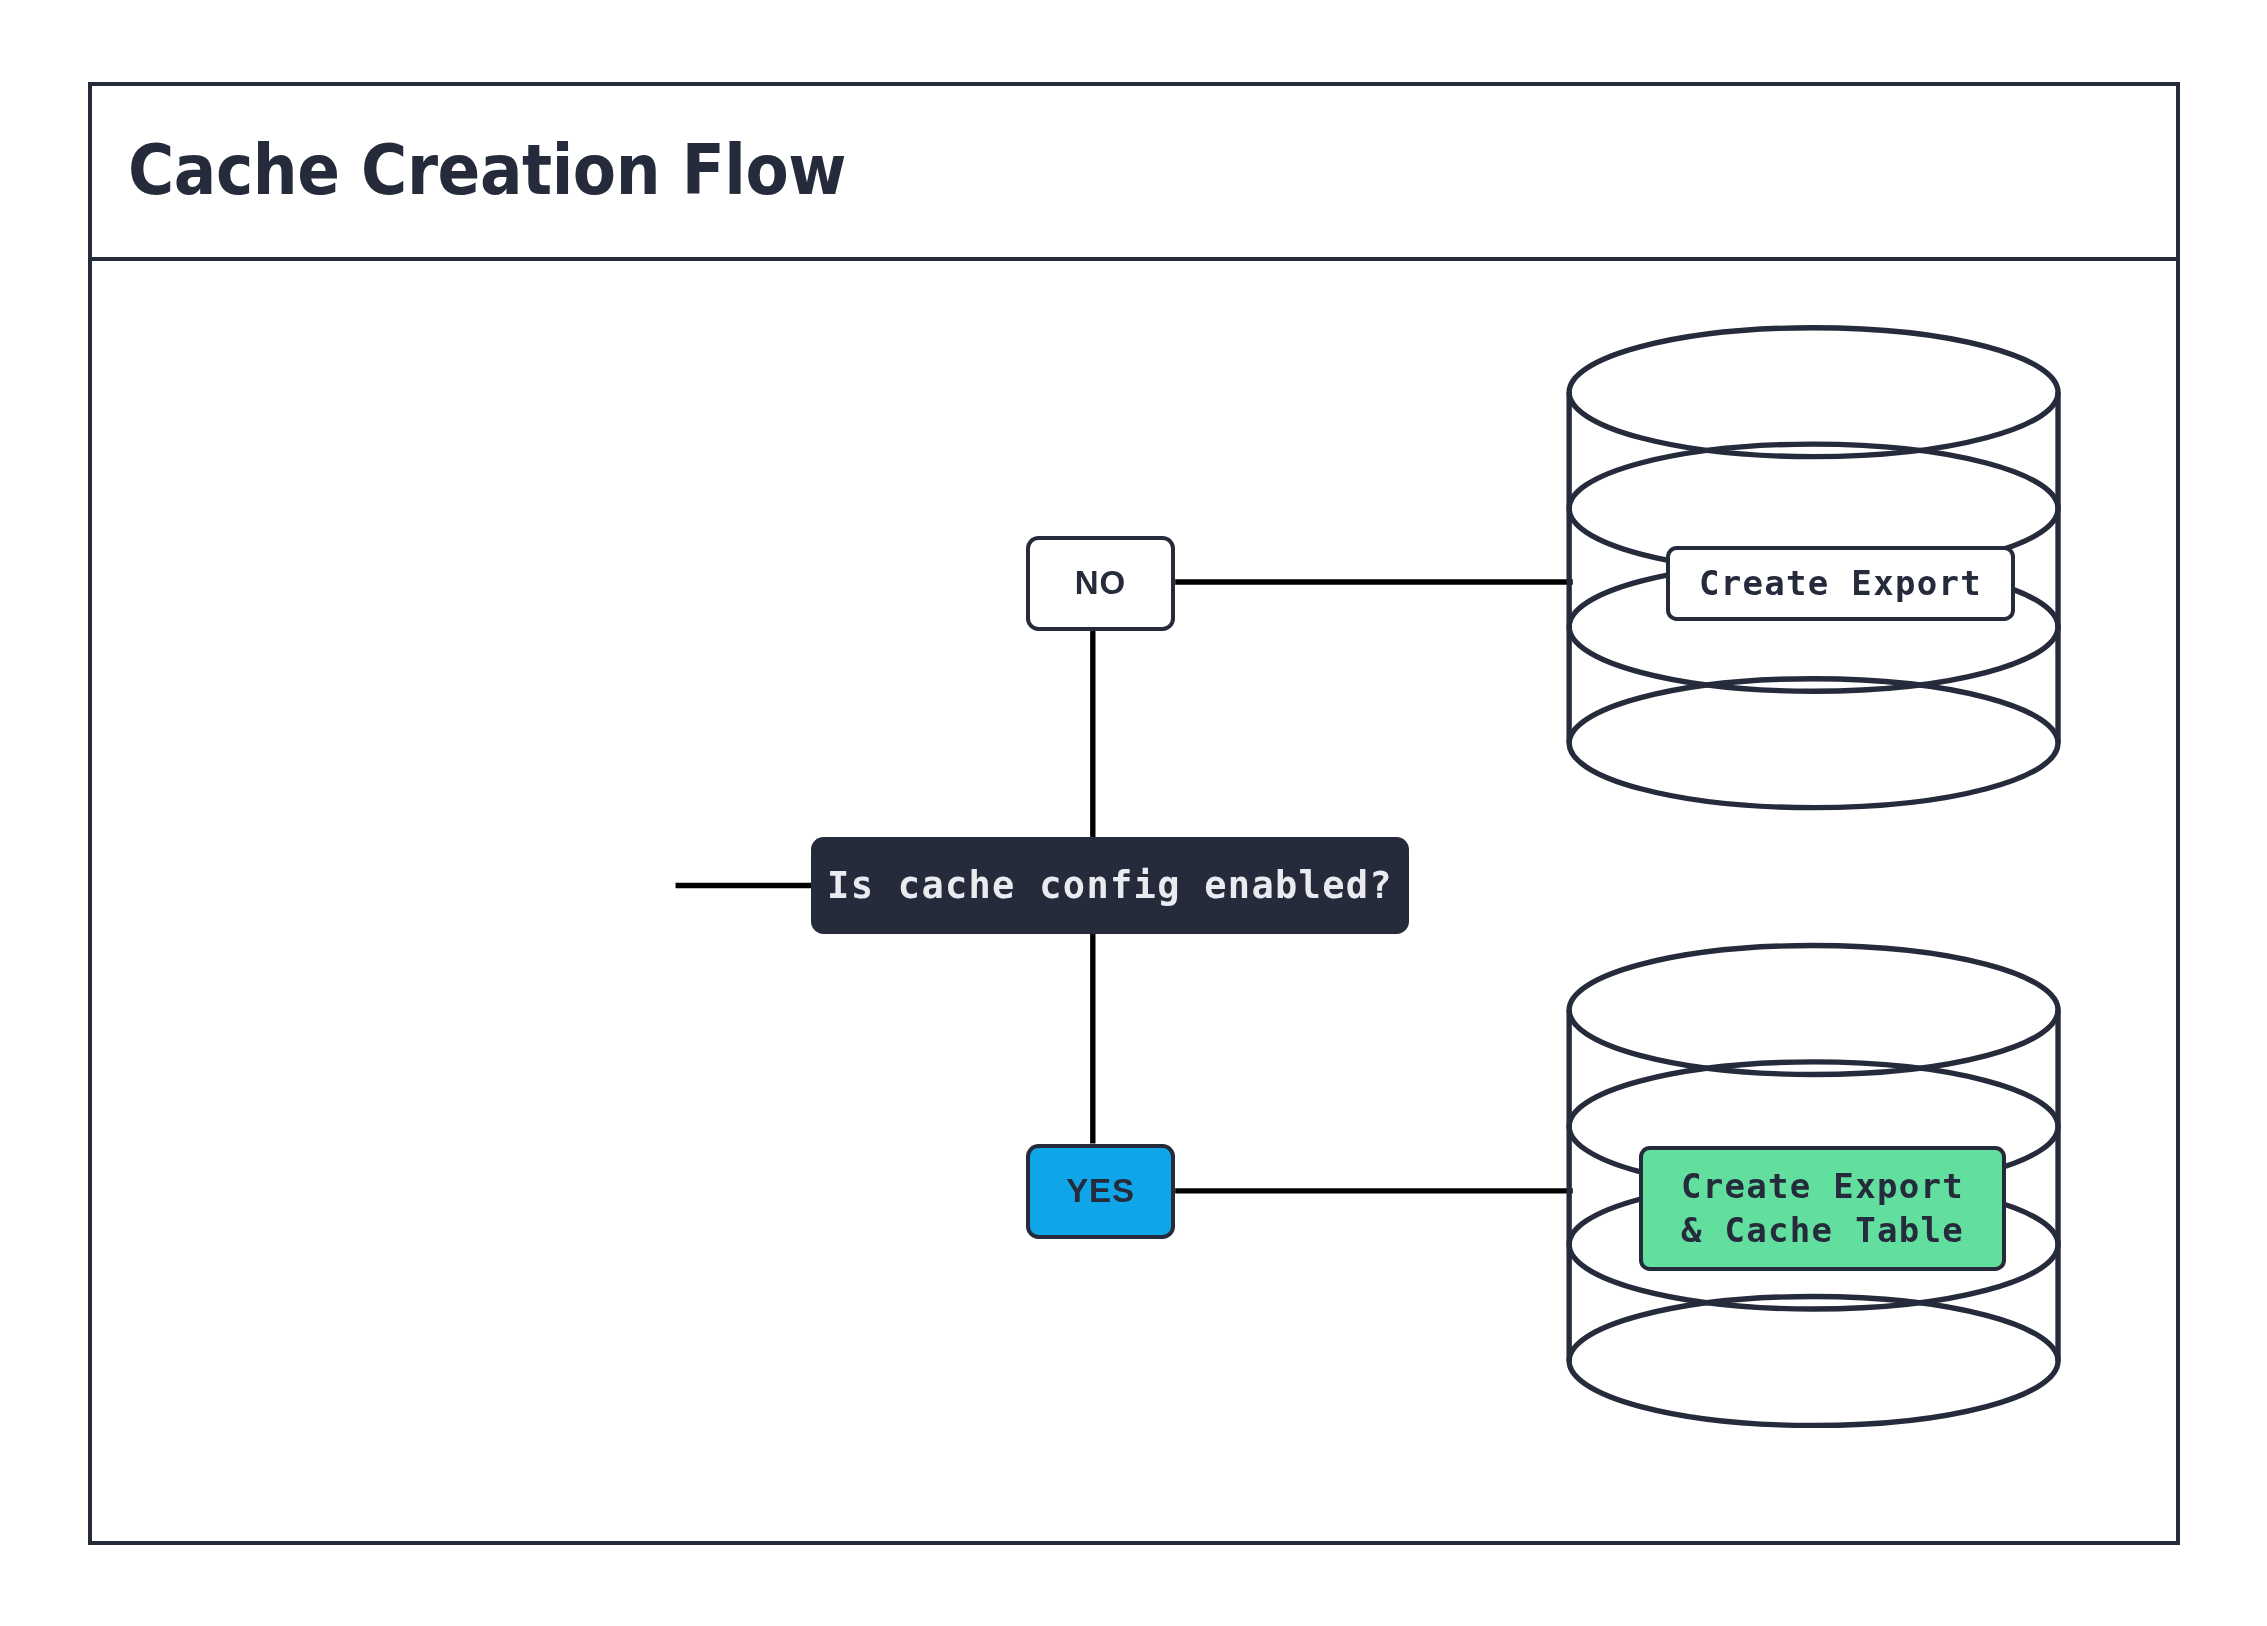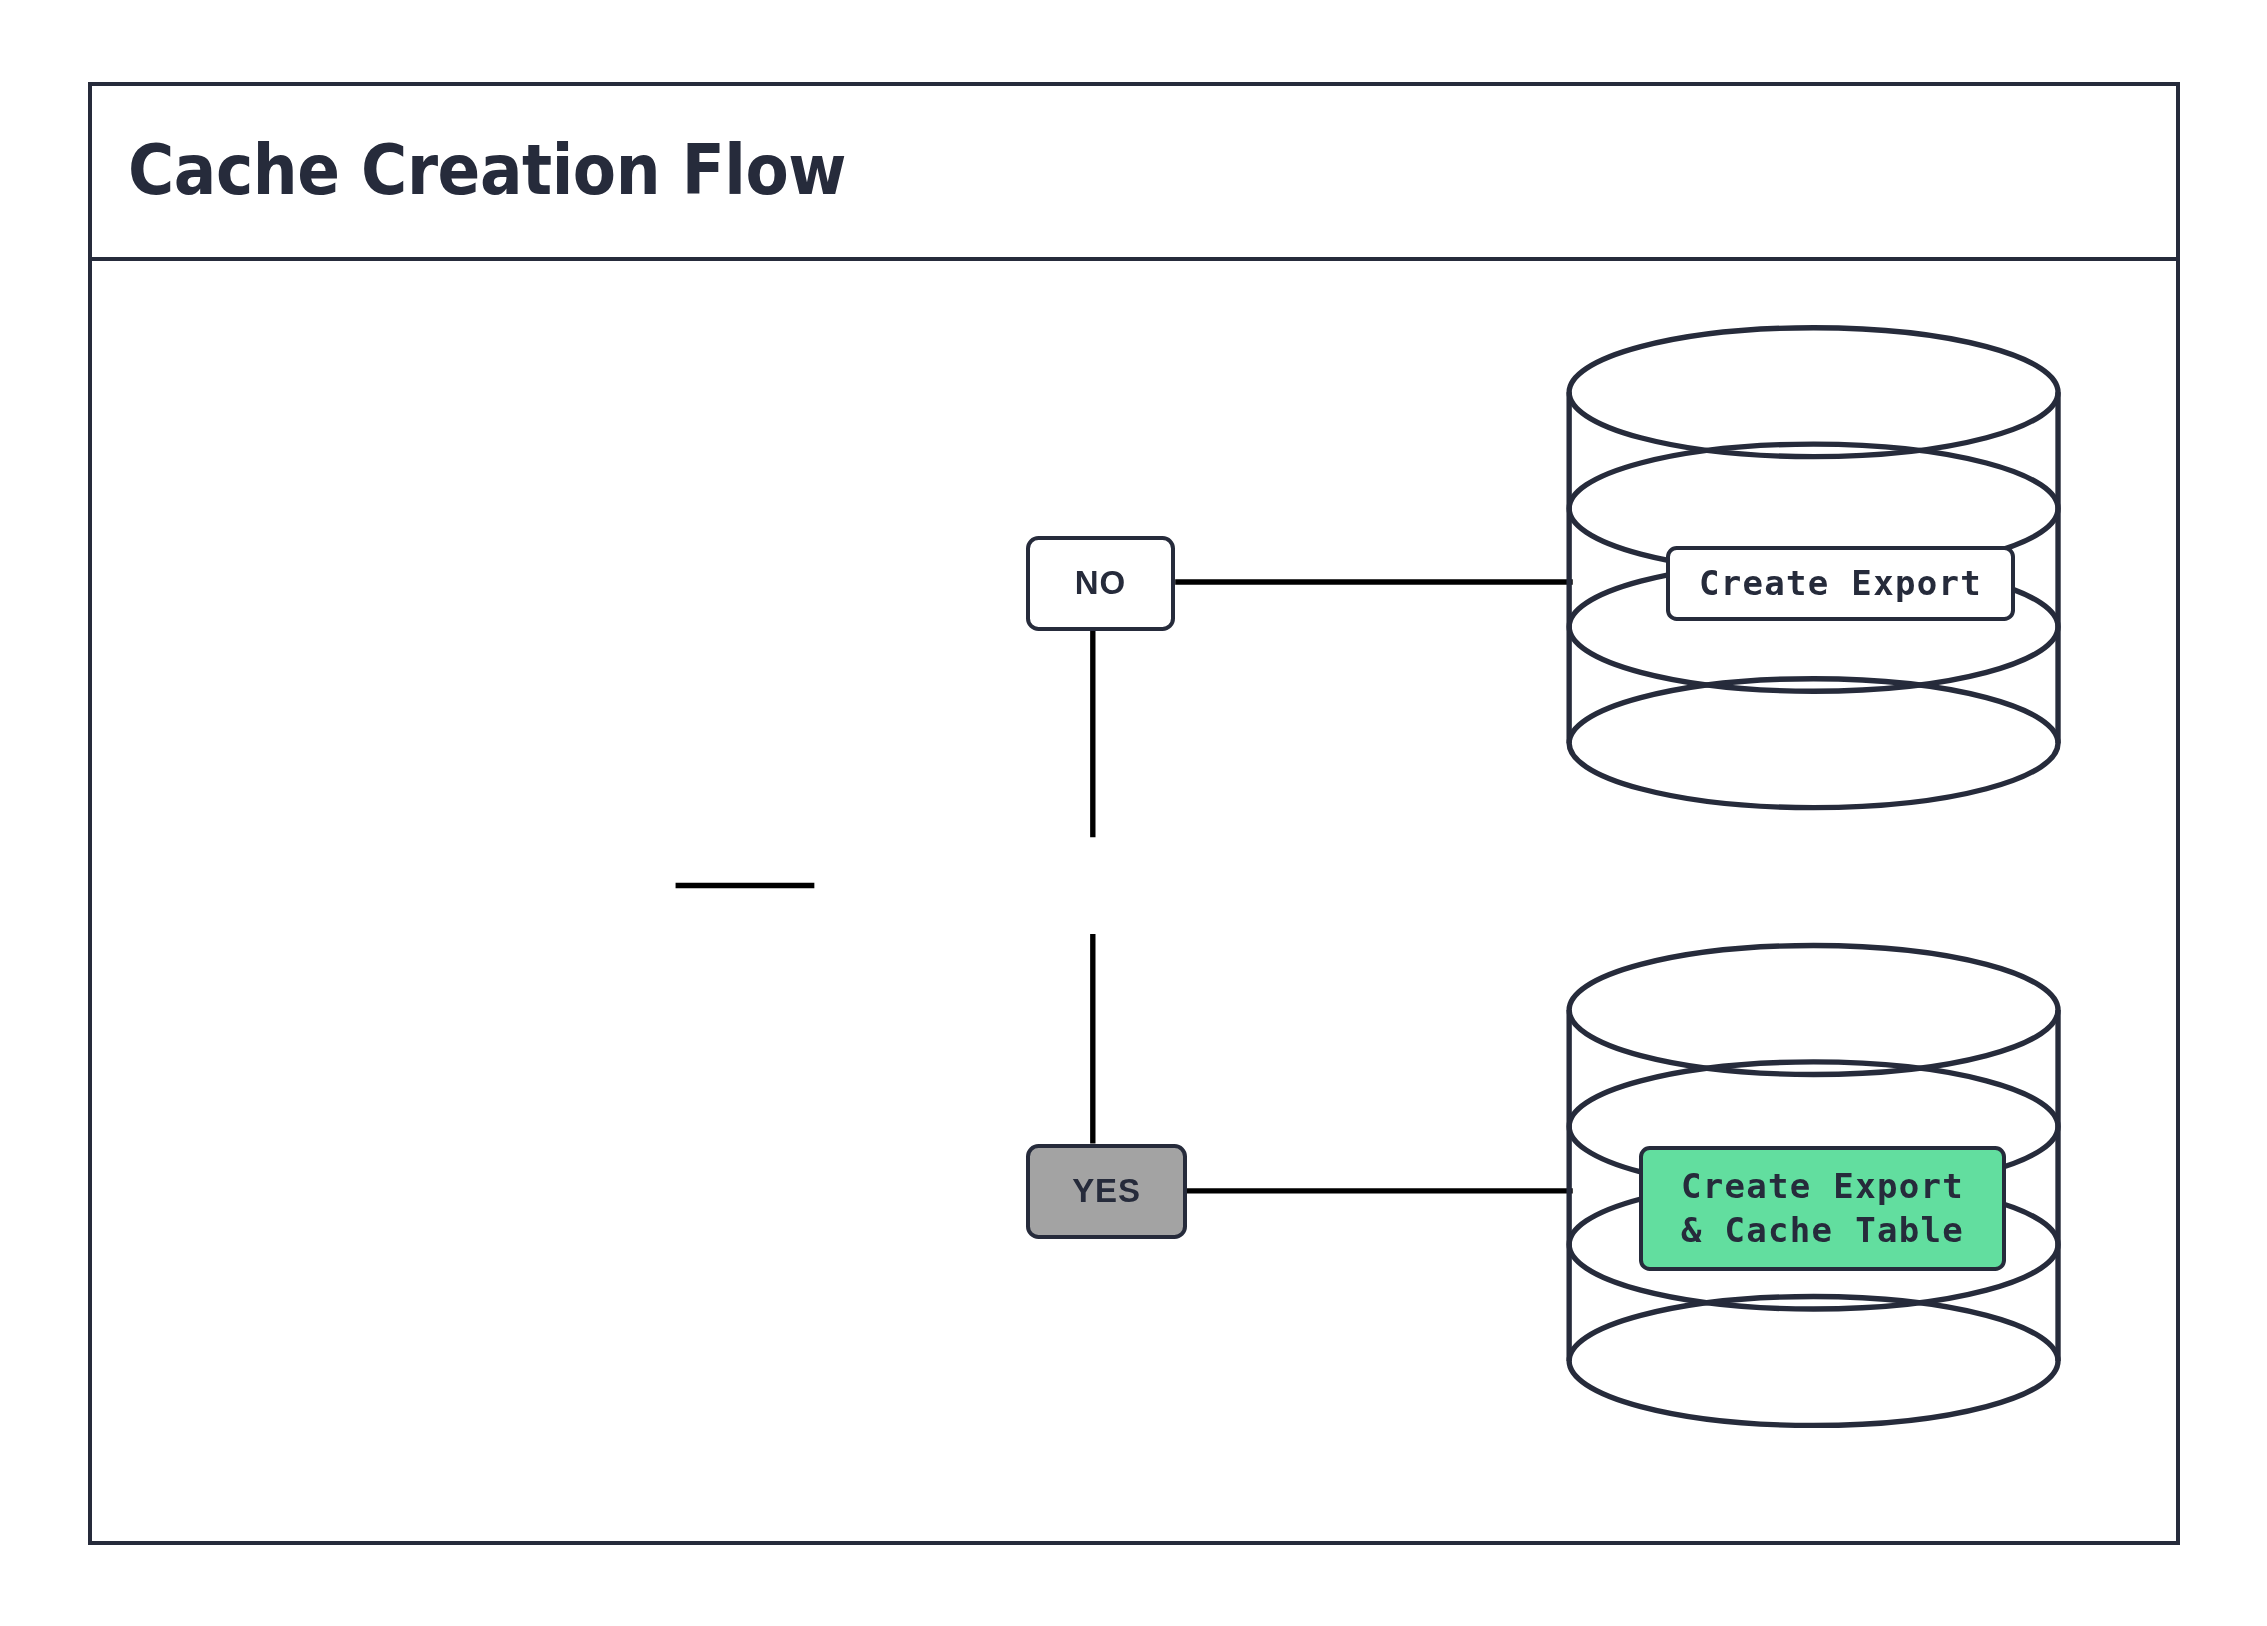--- a/index.html
+++ b/index.html
@@ -107,22 +107,22 @@
     background: #ffffff;
     color: #262B3B;
     font-size: 33px;
     font-weight: 600;
     letter-spacing: 0.9px;
     text-align: center;
   }
 
   .node-yes {
     left: 1026px; top: 1144px;
-    width: 161px; height: 95px;
-    background: #a3a3a3;
+    width: 149px; height: 95px;
+    background: #0ea5e9;
     color: #262B3B;
     font-size: 33px;
     font-weight: 600;
     letter-spacing: 0.9px;
   }
 
   .node-create-export {
     left: 1666px; top: 546px;
     width: 349px; height: 75px;
     background: #ffffff;
@@ -183,20 +183,21 @@
       <path d="M1752,1128 L1752,1520"></path>
       <path d="M2298,1128 L2298,1520"></path>
       <ellipse cx="2025" cy="1128" rx="273" ry="72"></ellipse>
       <ellipse cx="2025" cy="1258" rx="273" ry="72"></ellipse>
       <ellipse cx="2025" cy="1390" rx="273" ry="72"></ellipse>
       <ellipse cx="2025" cy="1520" rx="273" ry="72"></ellipse>
     </g>
   </svg>
 
 
+  <div class="node mono node-decision">Is cache config enabled?</div>
 
   <div class="node sans node-no">NO</div>
 
   <div class="node sans node-yes">YES</div>
 
   <div class="node mono node-create-export">Create Export</div>
 
   <div class="node mono node-create-export-cache">
     <span class="lines">
       <span>Create Export</span><br>

